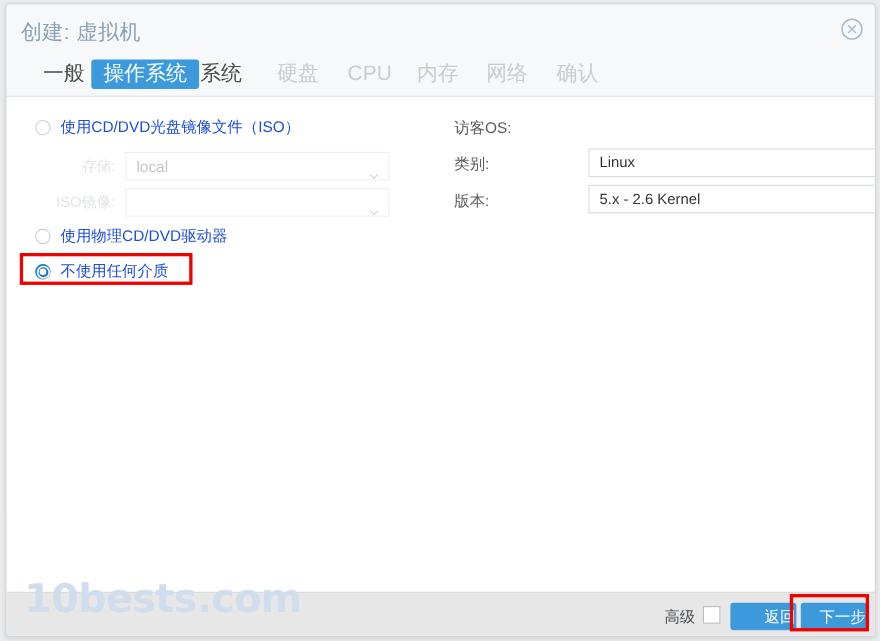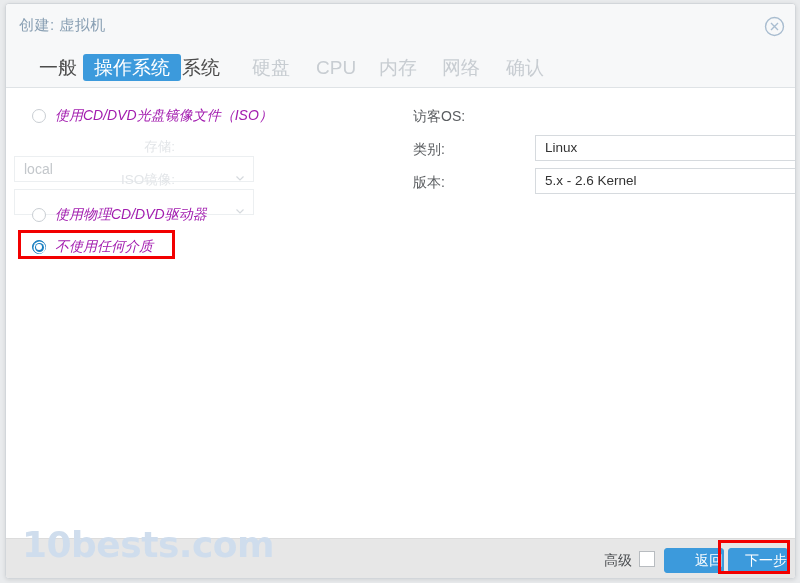--- a/index.html
+++ b/index.html
@@ -47,21 +47,21 @@
   
   .titlebar {
     position: absolute;
     left: 0; top: 0;
     width: 791px; height: 44px;
     background: #f7f8f9;
   }
   .title-text {
     position: absolute;
     left: 13px; top: 12px;
-    font-size: 15px;
+    font-size: 19px;
     color: #8aa0b4;
     letter-spacing: 0.5px;
     white-space: nowrap;
   }
   .close-btn {
     position: absolute;
     right: 12px; top: 12px;
     width: 21px; height: 21px;
     cursor: pointer;
   }
@@ -134,30 +134,28 @@
     position: absolute;
     left: 1.5px; top: 1.5px;
     width: 9px; height: 9px;
     border-radius: 50%;
     background: #1a7fc1;
     box-shadow: 0 0 0 1.5px #ffffff;
   }
   .radio-label {
     margin-left: 9px;
     font-size: 14px;
-    color: #a21caf;
-    font-style: italic;
+    color: #1d4ed8;
   }
 
   
   .frow {
     position: absolute;
     display: flex;
     align-items: center;
-    flex-direction: column;
   }
   .flabel-dim {
     width: 100px;
     text-align: right;
     font-size: 13.5px;
     color: #e2e5e8;
     white-space: nowrap;
     padding-right: 9px;
   }
   .fselect-dim {

